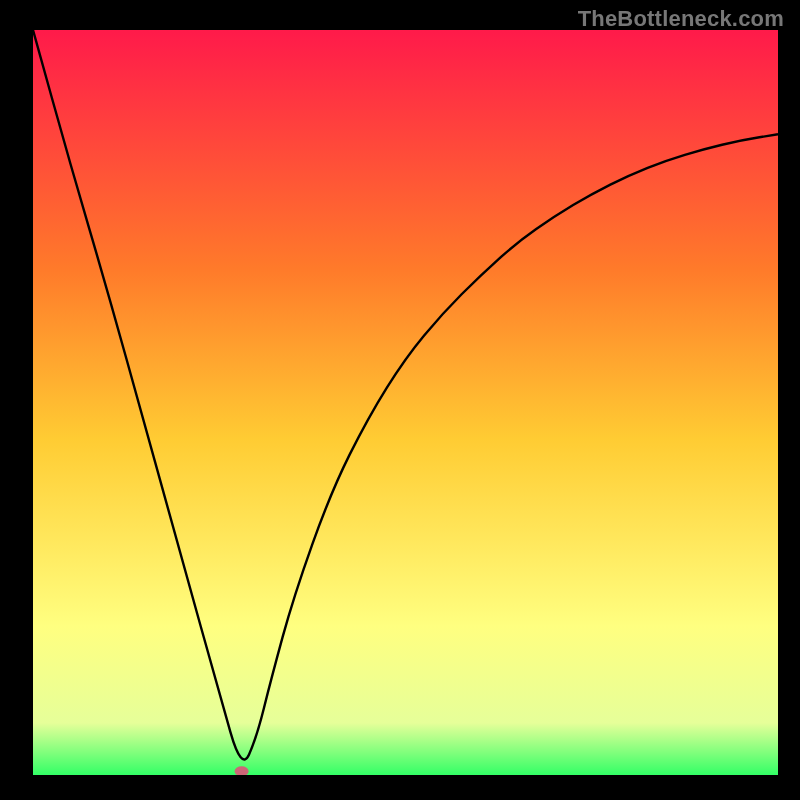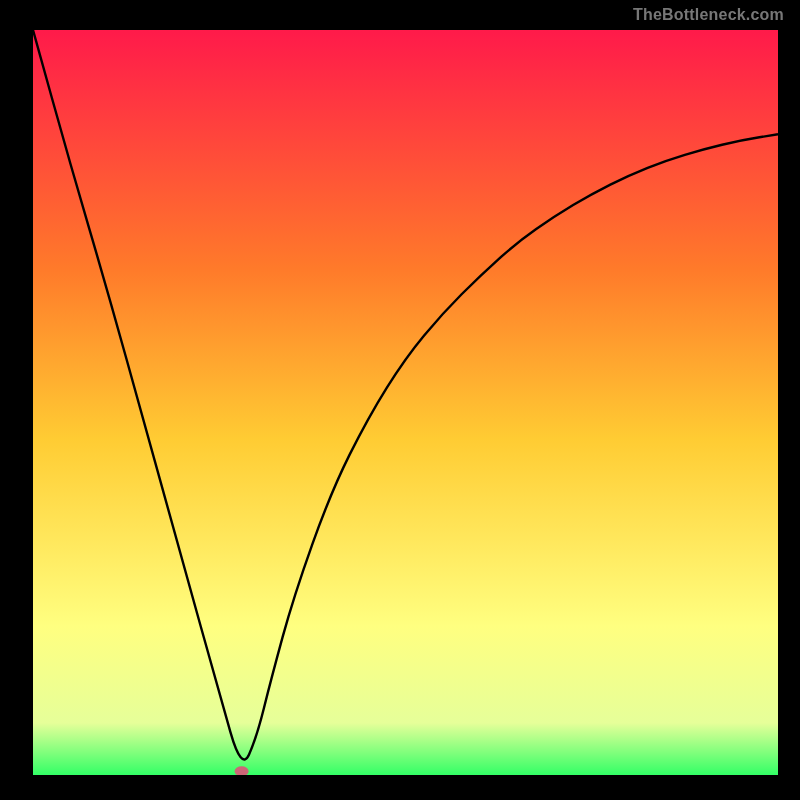--- a/index.html
+++ b/index.html
@@ -17,21 +17,21 @@
     top: 30px;
     width: 745px;
     height: 745px;
     background: transparent;
   }
   .watermark {
     position: absolute;
     top: 6px;
     right: 16px;
     color: #777;
-    font-size: 16px;
+    font-size: 22px;
     font-weight: 600;
     letter-spacing: 0.2px;
     user-select: none;
   }
   svg {
     display: block;
   }
 </style>
 </head>
 <body>

